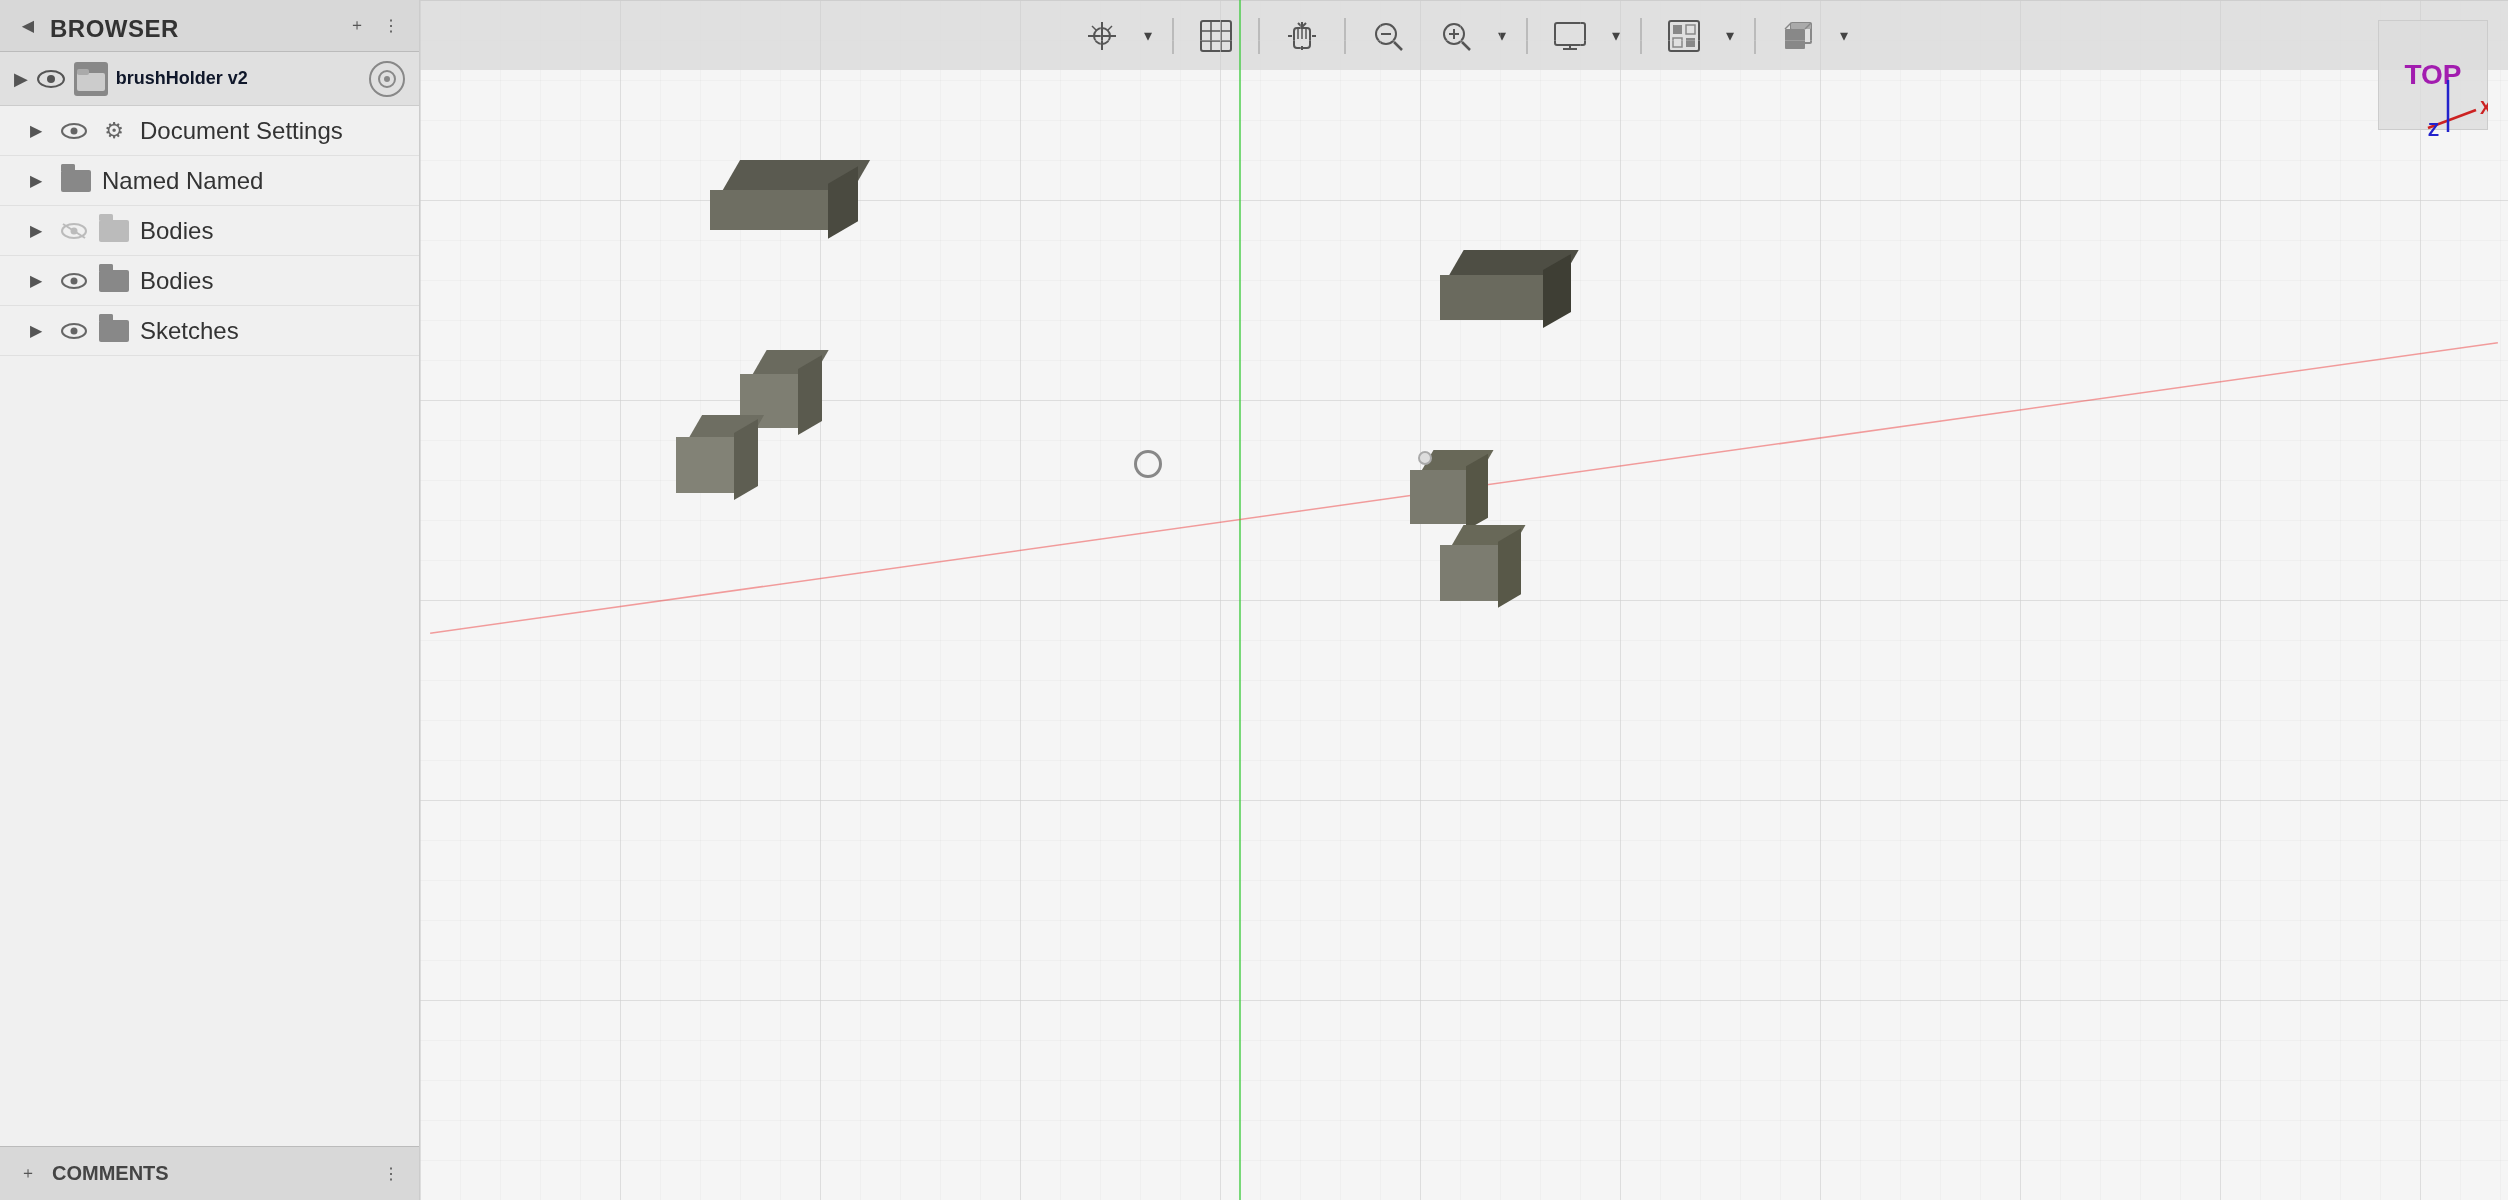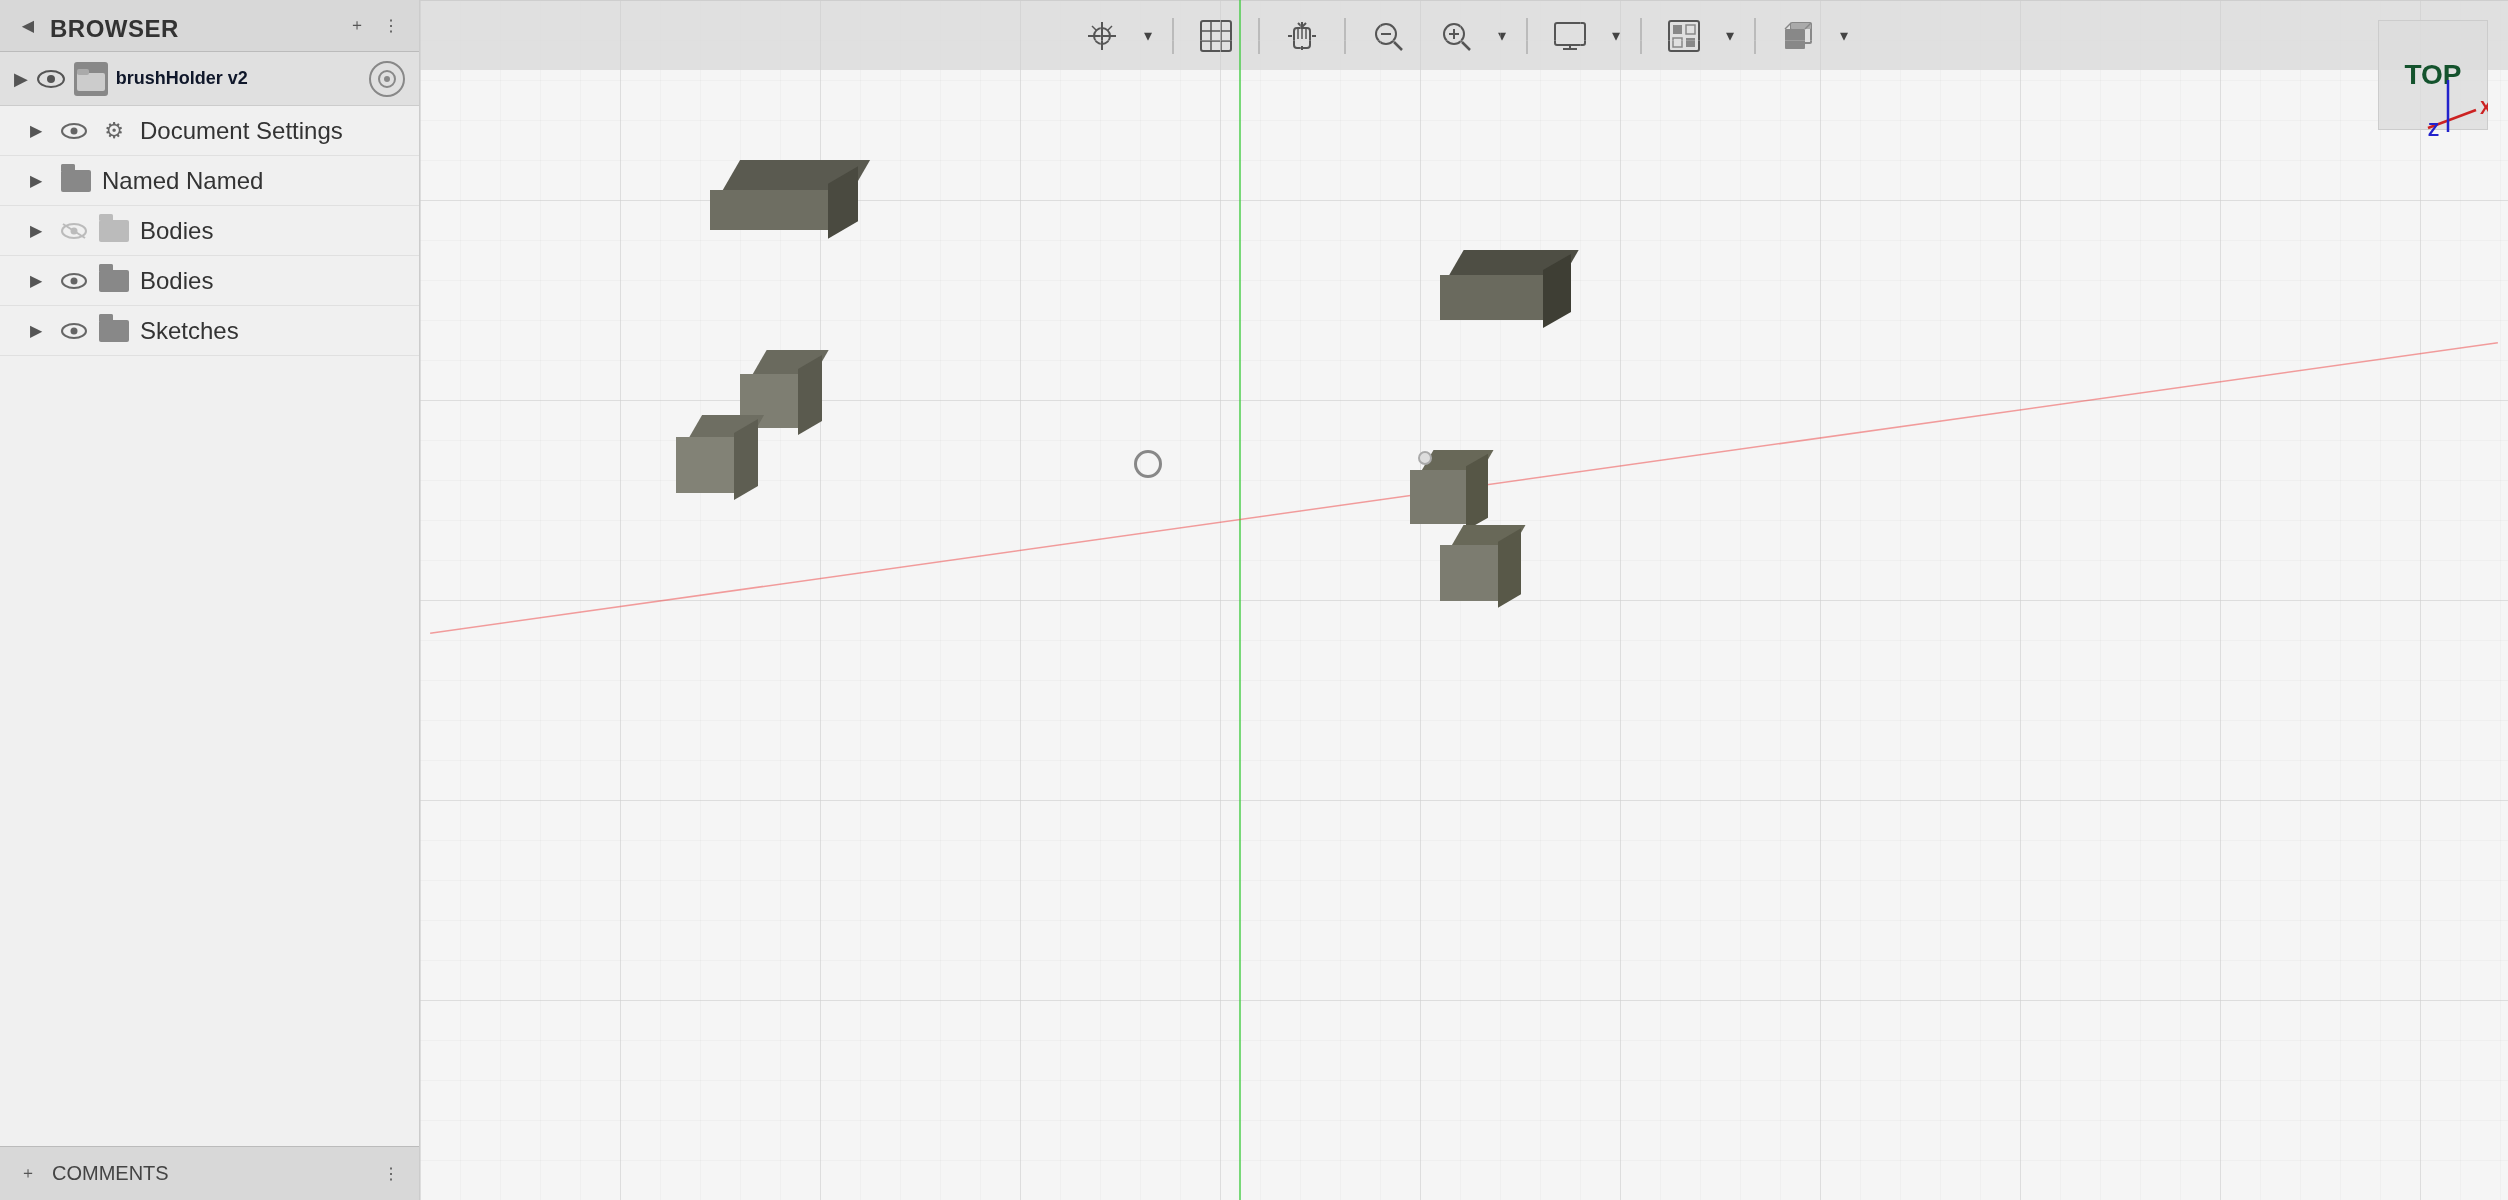--- a/index.html
+++ b/index.html
@@ -206,21 +206,21 @@
       height: 54px;
       display: flex;
       align-items: center;
       padding: 0 14px;
       gap: 10px;
     }
 
     .comments-label {
       font-size: 20px;
       color: #444;
-      font-weight: 400;
+      font-weight: 700;
     }
 
     
     .viewport {
       flex: 1;
       position: relative;
       background: #f5f5f5;
       overflow: hidden;
     }
 
@@ -242,21 +242,21 @@
       background: rgba(220,220,220,0.8);
       border: 1px solid #ccc;
       display: flex;
       align-items: center;
       justify-content: center;
     }
 
     .axis-top-label {
       font-size: 28px;
       font-weight: 600;
-      color: #14532d;
+      color: #a21caf;
     }
 
     
     .brick-topleft {
       position: absolute;
       top: 160px;
       left: 290px;
       width: 140px;
       height: 70px;
     }

